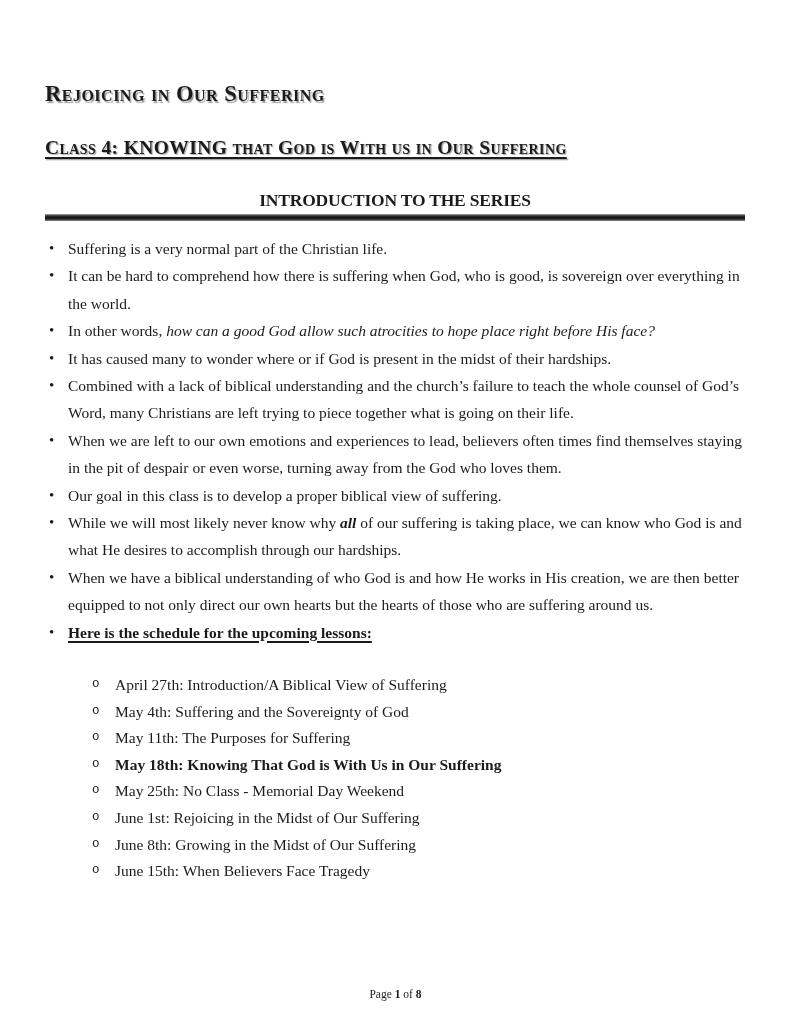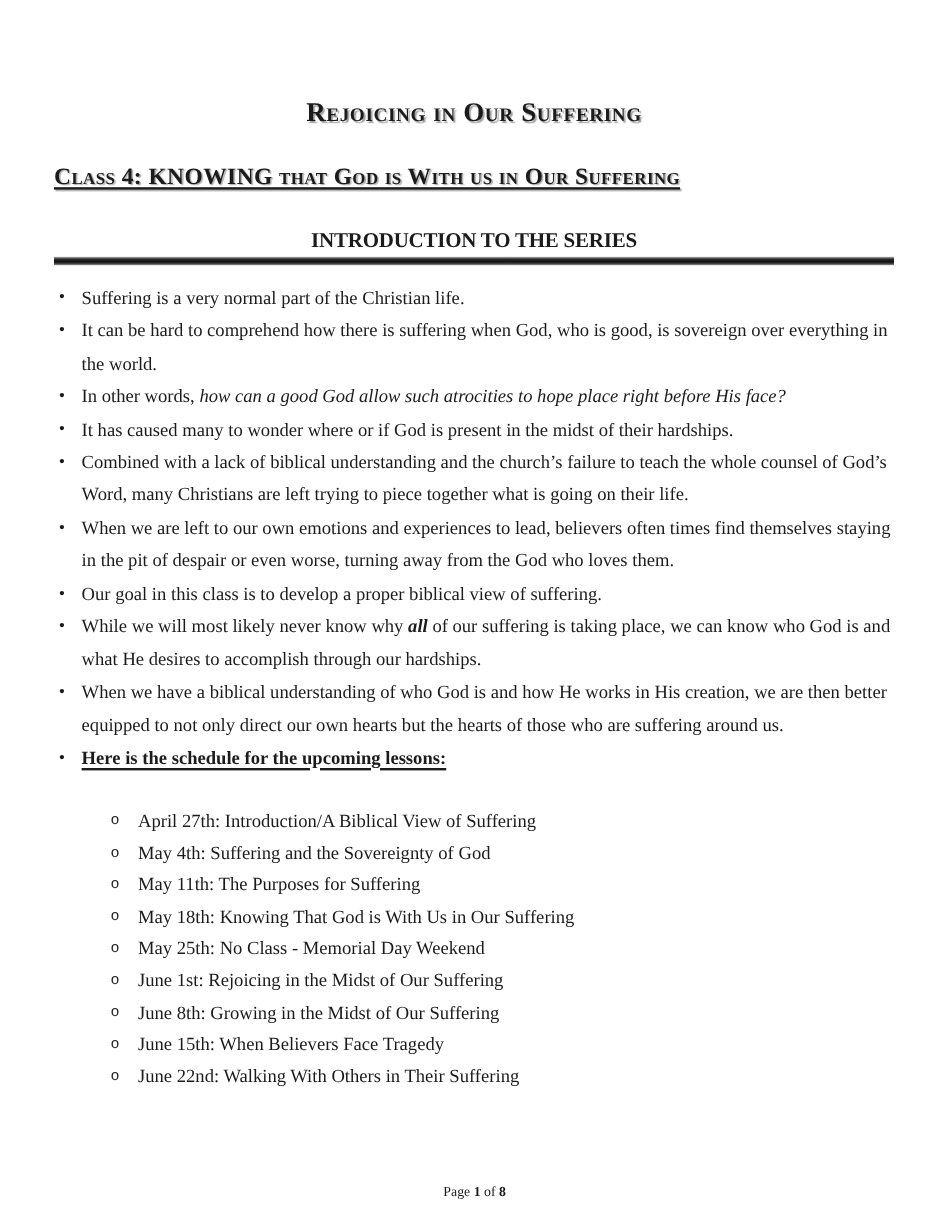--- a/index.html
+++ b/index.html
@@ -14,21 +14,20 @@
     margin: 0 auto;
     background: #ffffff;
     color: #1b1b1b;
     font-family: "Liberation Serif", "DejaVu Serif", serif;
     overflow: hidden;
     box-sizing: border-box;
     padding: 0 46px 0 45px;
   }
   .title {
     margin: 80px 0 0 0;
-    text-align: center;
     font-size: 22.5px;
     line-height: 27px;
     font-weight: bold;
     font-variant: small-caps;
     letter-spacing: 0.5px;
     text-shadow: 1.5px 1.5px 1px #9d9d9d;
   }
   .subtitle {
     margin: 27px 0 0 0;
     text-align: left;
@@ -87,21 +86,21 @@
   ul.schedule > li::before {
     content: "o";
     position: absolute;
     left: 0;
     top: -1px;
     font-family: "Liberation Mono", "DejaVu Sans Mono", monospace;
     font-size: 12.5px;
   }
   .run-normal { }
   .run-italic { font-style: italic; }
-  .run-bold { font-weight: normal; }
+  .run-bold { font-weight: bold; }
   .run-bolditalic { font-weight: bold; font-style: italic; text-align: right; }
   .run-boldunderline {
     font-weight: bold;
     text-decoration: underline;
     text-decoration-thickness: 1.5px;
     text-underline-offset: 3px;
   }
   .footer {
     position: absolute;
     left: 0;
@@ -141,18 +140,17 @@
 
   <ul class="schedule">
       <li><span class="run-normal">April 27th: Introduction/A Biblical View of Suffering</span></li>
       <li><span class="run-normal">May 4th: Suffering and the Sovereignty of God</span></li>
       <li><span class="run-normal">May 11th: The Purposes for Suffering</span></li>
       <li><span class="run-bold">May 18th: Knowing That God is With Us in Our Suffering</span></li>
       <li><span class="run-normal">May 25th: No Class - Memorial Day Weekend</span></li>
       <li><span class="run-normal">June 1st: Rejoicing in the Midst of Our Suffering</span></li>
       <li><span class="run-normal">June 8th: Growing in the Midst of Our Suffering</span></li>
       <li><span class="run-normal">June 15th: When Believers Face Tragedy</span></li>
-      <li><span class="run-normal">June 22nd: Walking With Others in Their Suffering</span></li>
     </ul>
 
   <div class="footer"><span>Page</span> <span class="num">1</span> <span>of</span> <span class="num">8</span></div>
 
 </div>
 
 </body></html>

